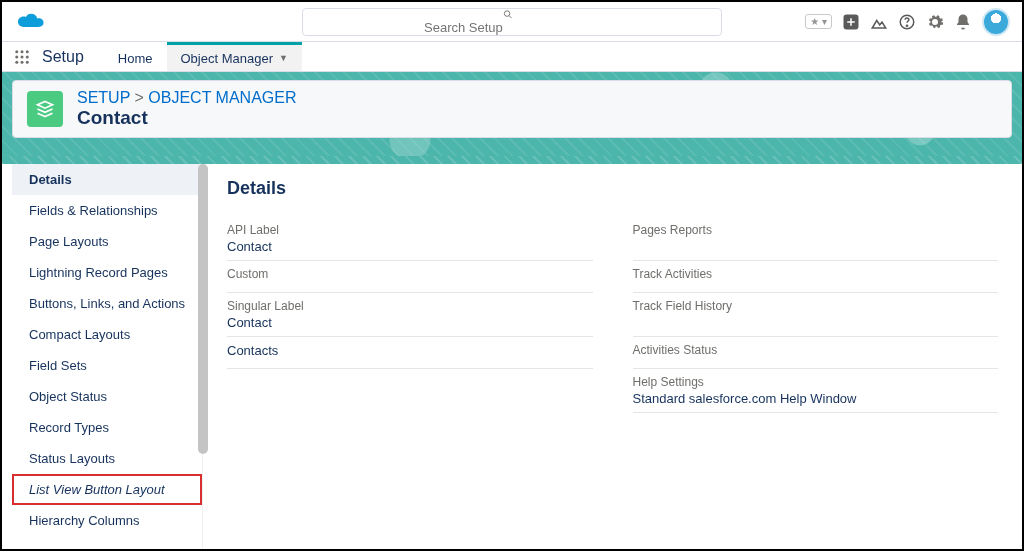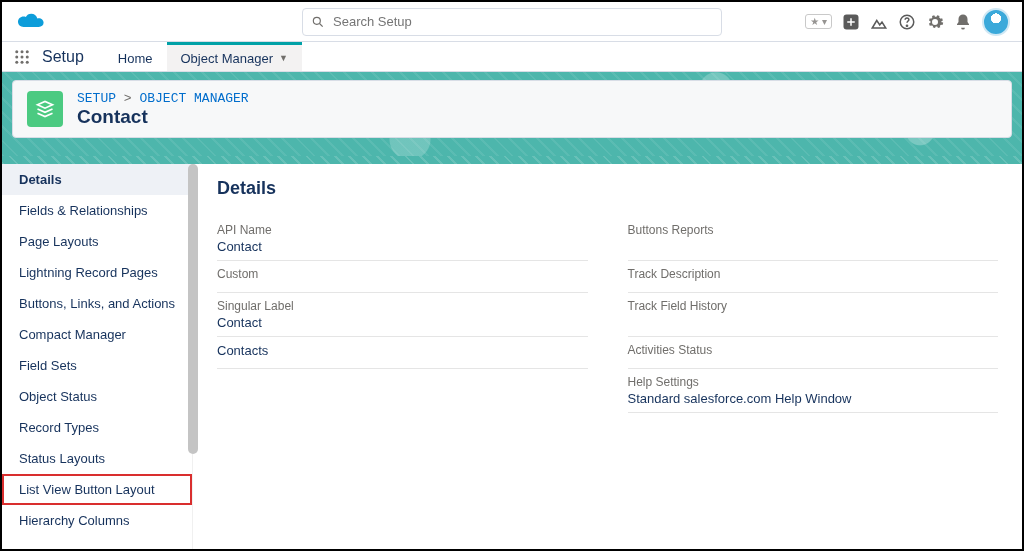--- a/index.html
+++ b/index.html
@@ -1,21 +1,21 @@
 <!DOCTYPE html>
 <html><head>
 <meta charset="utf-8">
 <style>
 * { box-sizing: border-box; margin: 0; padding: 0; }
 body { font-family: -apple-system, "Salesforce Sans", Arial, sans-serif; font-size: 13px; color: #16325c; background: #fff; width: 1024px; height: 551px; overflow: hidden; border: 2px solid #000; }
 
 
 .global-header { height: 40px; display: flex; align-items: center; padding: 0 12px; border-bottom: 1px solid #d8dde6; background: #fff; }
 .cloud-logo { width: 32px; height: 22px; color: #0d9dda; margin-right: 16px; }
-.search-wrap { margin-left: 240px; width: 420px; height: 28px; border: 1px solid #d8dde6; border-radius: 4px; display: flex; align-items: center; padding: 0 8px; background: #fff; }
+.search-wrap { margin-left: 240px; width: 420px; height: 28px; border: 1px solid #d8dde6; border-radius: 4px; display: flex; align-items: center; padding: 0 8px; background: #fff; flex-direction: column; }
 .search-wrap svg { width: 14px; height: 14px; color: #706e6b; margin-right: 8px; }
 .search-wrap input { border: none; outline: none; flex: 1; font-size: 13px; color: #3e3e3c; background: transparent; }
 .header-actions { margin-left: auto; display: flex; align-items: center; gap: 10px; color: #706e6b; }
 .header-actions .hicon { width: 18px; height: 18px; display: flex; align-items: center; justify-content: center; }
 .star-box { border: 1px solid #c9c9c9; border-radius: 3px; padding: 1px 4px; display: flex; align-items: center; gap: 2px; font-size: 10px; color: #969492; }
 .avatar { width: 28px; height: 28px; border-radius: 50%; background: radial-gradient(circle at 50% 35%, #fff 0 25%, #3ba9da 26% 100%); border: 2px solid #d0e8f4; }
 
 
 .app-nav { height: 30px; display: flex; align-items: stretch; border-bottom: 1px solid #d8dde6; }
 .waffle { width: 40px; display: flex; align-items: center; justify-content: center; }
@@ -29,35 +29,35 @@
 .teal-strip { height: 84px; background: #4db6ac; position: relative; overflow: hidden; }
 .teal-strip::before { content: ""; position: absolute; inset: 0; background:
   radial-gradient(circle at 10% 30%, rgba(255,255,255,0.25) 0 12px, transparent 13px),
   radial-gradient(circle at 40% 80%, rgba(255,255,255,0.2) 0 20px, transparent 21px),
   radial-gradient(circle at 70% 20%, rgba(255,255,255,0.22) 0 16px, transparent 17px),
   radial-gradient(circle at 90% 70%, rgba(255,255,255,0.25) 0 14px, transparent 15px),
   repeating-linear-gradient(45deg, rgba(255,255,255,0.08) 0 2px, transparent 2px 10px);
 }
 .page-header-card { position: absolute; left: 10px; right: 10px; top: 8px; height: 58px; background: #f7f8f9; border: 1px solid #d8dde6; border-radius: 4px; display: flex; align-items: center; padding: 0 14px; gap: 14px; }
 .obj-icon { width: 36px; height: 36px; background: #4bca81; border-radius: 4px; display: flex; align-items: center; justify-content: center; color: #fff; }
-.breadcrumb { font-size: 13px; color: #006dcc; font-family: Liberation Mono, monospace; }
+.breadcrumb { font-size: 16px; color: #006dcc; }
 .breadcrumb .sep { color: #706e6b; }
 .obj-title { font-size: 19px; font-weight: 700; color: #16325c; }
 
 
 .teal-strip2 { height: 8px; background: #4db6ac; position: relative; overflow: hidden; }
 .teal-strip2::before { content: ""; position: absolute; inset: 0; background: repeating-linear-gradient(45deg, rgba(255,255,255,0.15) 0 2px, transparent 2px 10px);}
 
 
-.main-wrap { display: flex; height: calc(551px - 40px - 30px - 84px - 8px - 4px); }
+.main-wrap { display: flex; height: calc(551px - 40px - 30px - 84px - 8px - 4px); margin-left: 10px; }
 .sidebar-col { width: 190px; border-right: 0; background: #fff; position: relative; }
 .sidebar-scroll { position: absolute; right: -6px; top: 0; width: 10px; height: 290px; background: #c4c4c4; border-radius: 5px; }
 .side-item { padding: 8px 14px; font-size: 13px; color: #16325c; cursor: pointer; border-left: 3px solid transparent; }
 .side-item.active { background: #eef1f6; font-weight: 700; border-left-color: transparent; }
-.side-item.highlight { outline: 2px solid #d92e2e; outline-offset: -2px; }
+.side-item.highlight { outline: 2px solid #d92e2e; outline-offset: -2px; font-style: italic; }
 
 .content-col { flex: 1; padding: 14px 24px; background: #fff; border-left: 1px solid #f0f0f0; }
 .content-title { font-size: 18px; font-weight: 700; color: #16325c; margin-bottom: 18px; }
 .detail-grid { display: grid; grid-template-columns: 1fr 1fr; column-gap: 40px; }
 .detail-row { border-bottom: 1px solid #e5e5e5; padding: 6px 0 6px 0; min-height: 32px; }
 .lbl { font-size: 12px; color: #706e6b; margin-bottom: 2px; }
 .val { font-size: 13px; color: #16325c; }
 </style>
 </head>
 <body>
@@ -154,50 +154,50 @@
 </div>
 <div class="teal-strip2"></div>
 
 <div class="main-wrap">
   <div class="sidebar-col">
     <div class="side-item active">Details</div>
     <div class="side-item">Fields &amp; Relationships</div>
     <div class="side-item">Page Layouts</div>
     <div class="side-item">Lightning Record Pages</div>
     <div class="side-item">Buttons, Links, and Actions</div>
-    <div class="side-item">Compact Manager</div>
+    <div class="side-item">Compact Layouts</div>
     <div class="side-item">Field Sets</div>
     <div class="side-item">Object Status</div>
     <div class="side-item">Record Types</div>
     <div class="side-item">Status Layouts</div>
     <div class="side-item highlight">List View Button Layout</div>
     <div class="side-item">Hierarchy Columns</div>
     <div class="sidebar-scroll"></div>
   </div>
 
   <div class="content-col">
     <div class="content-title">Details</div>
 
 
     <div class="detail-grid">
       <div class="detail-row">
-        <div class="lbl">API Name</div>
+        <div class="lbl">API Label</div>
         <div class="val">Contact</div>
       </div>
       <div class="detail-row">
-        <div class="lbl">Buttons Reports</div>
+        <div class="lbl">Pages Reports</div>
         <div class="val"></div>
       </div>
 
       <div class="detail-row">
         <div class="lbl">Custom</div>
         <div class="val"></div>
       </div>
       <div class="detail-row">
-        <div class="lbl">Track Description</div>
+        <div class="lbl">Track Activities</div>
         <div class="val"></div>
       </div>
 
       <div class="detail-row">
         <div class="lbl">Singular Label</div>
         <div class="val">Contact</div>
       </div>
       <div class="detail-row">
         <div class="lbl">Track Field History</div>
         <div class="val"></div>

